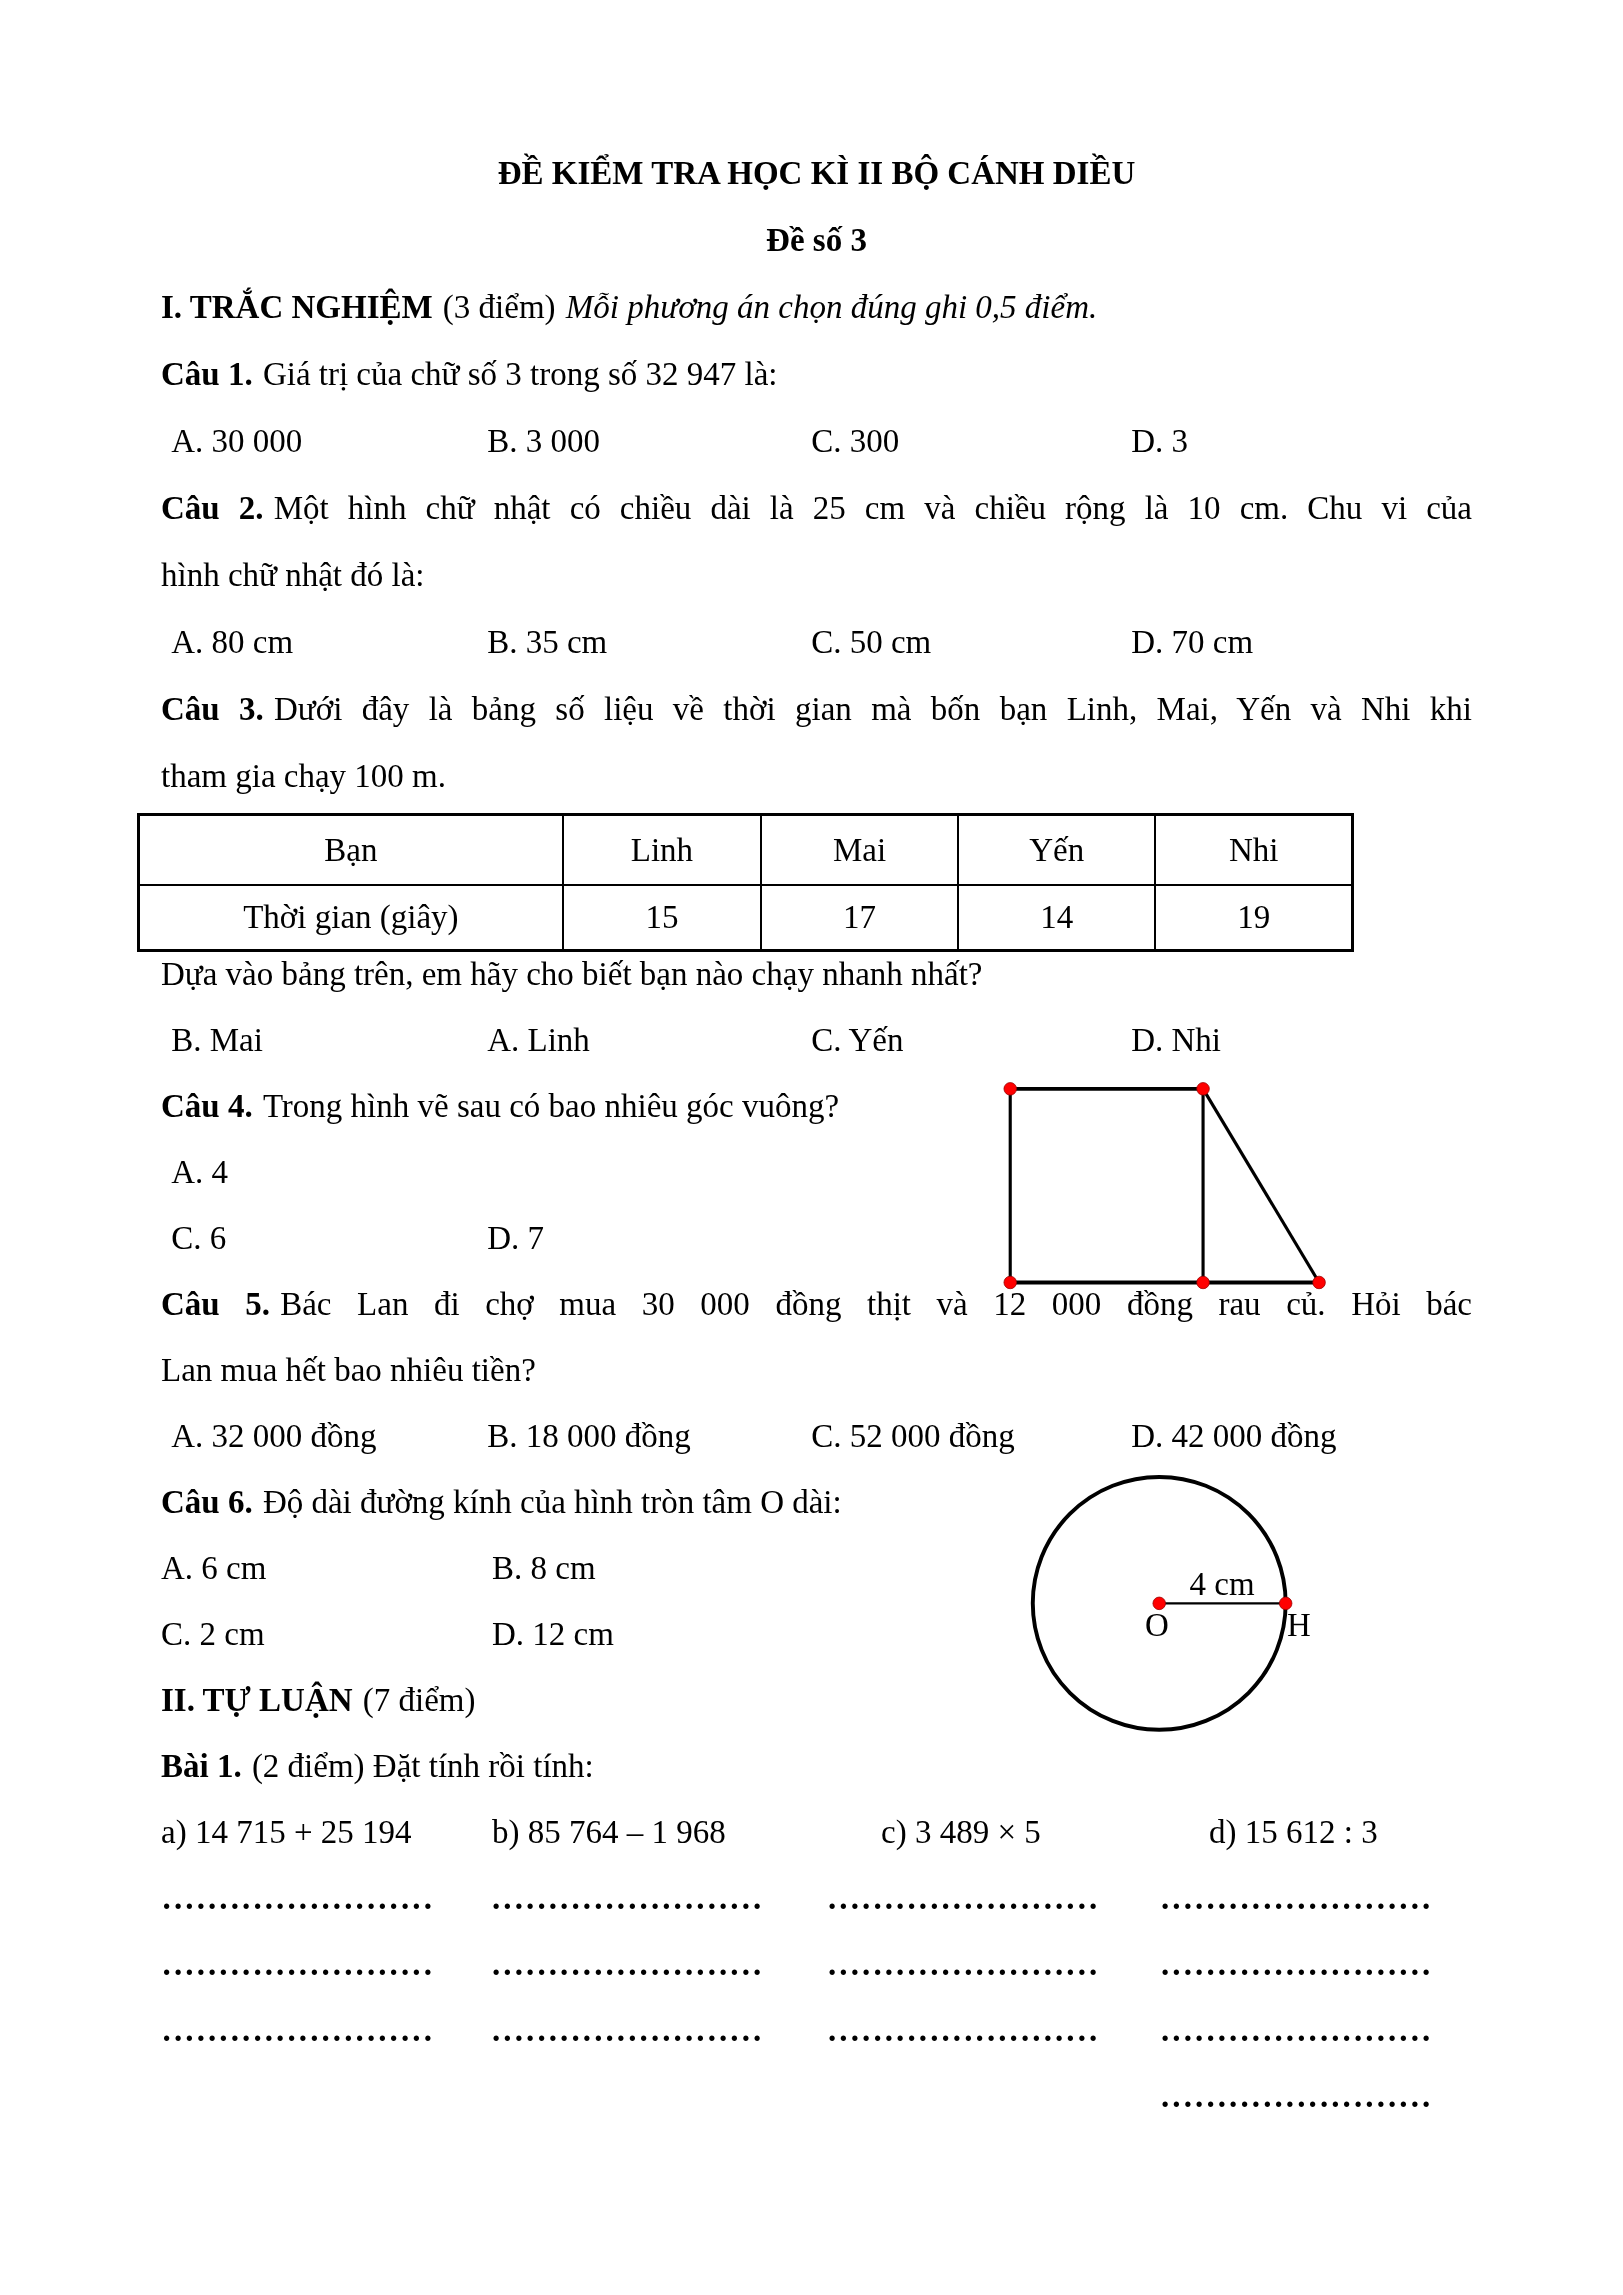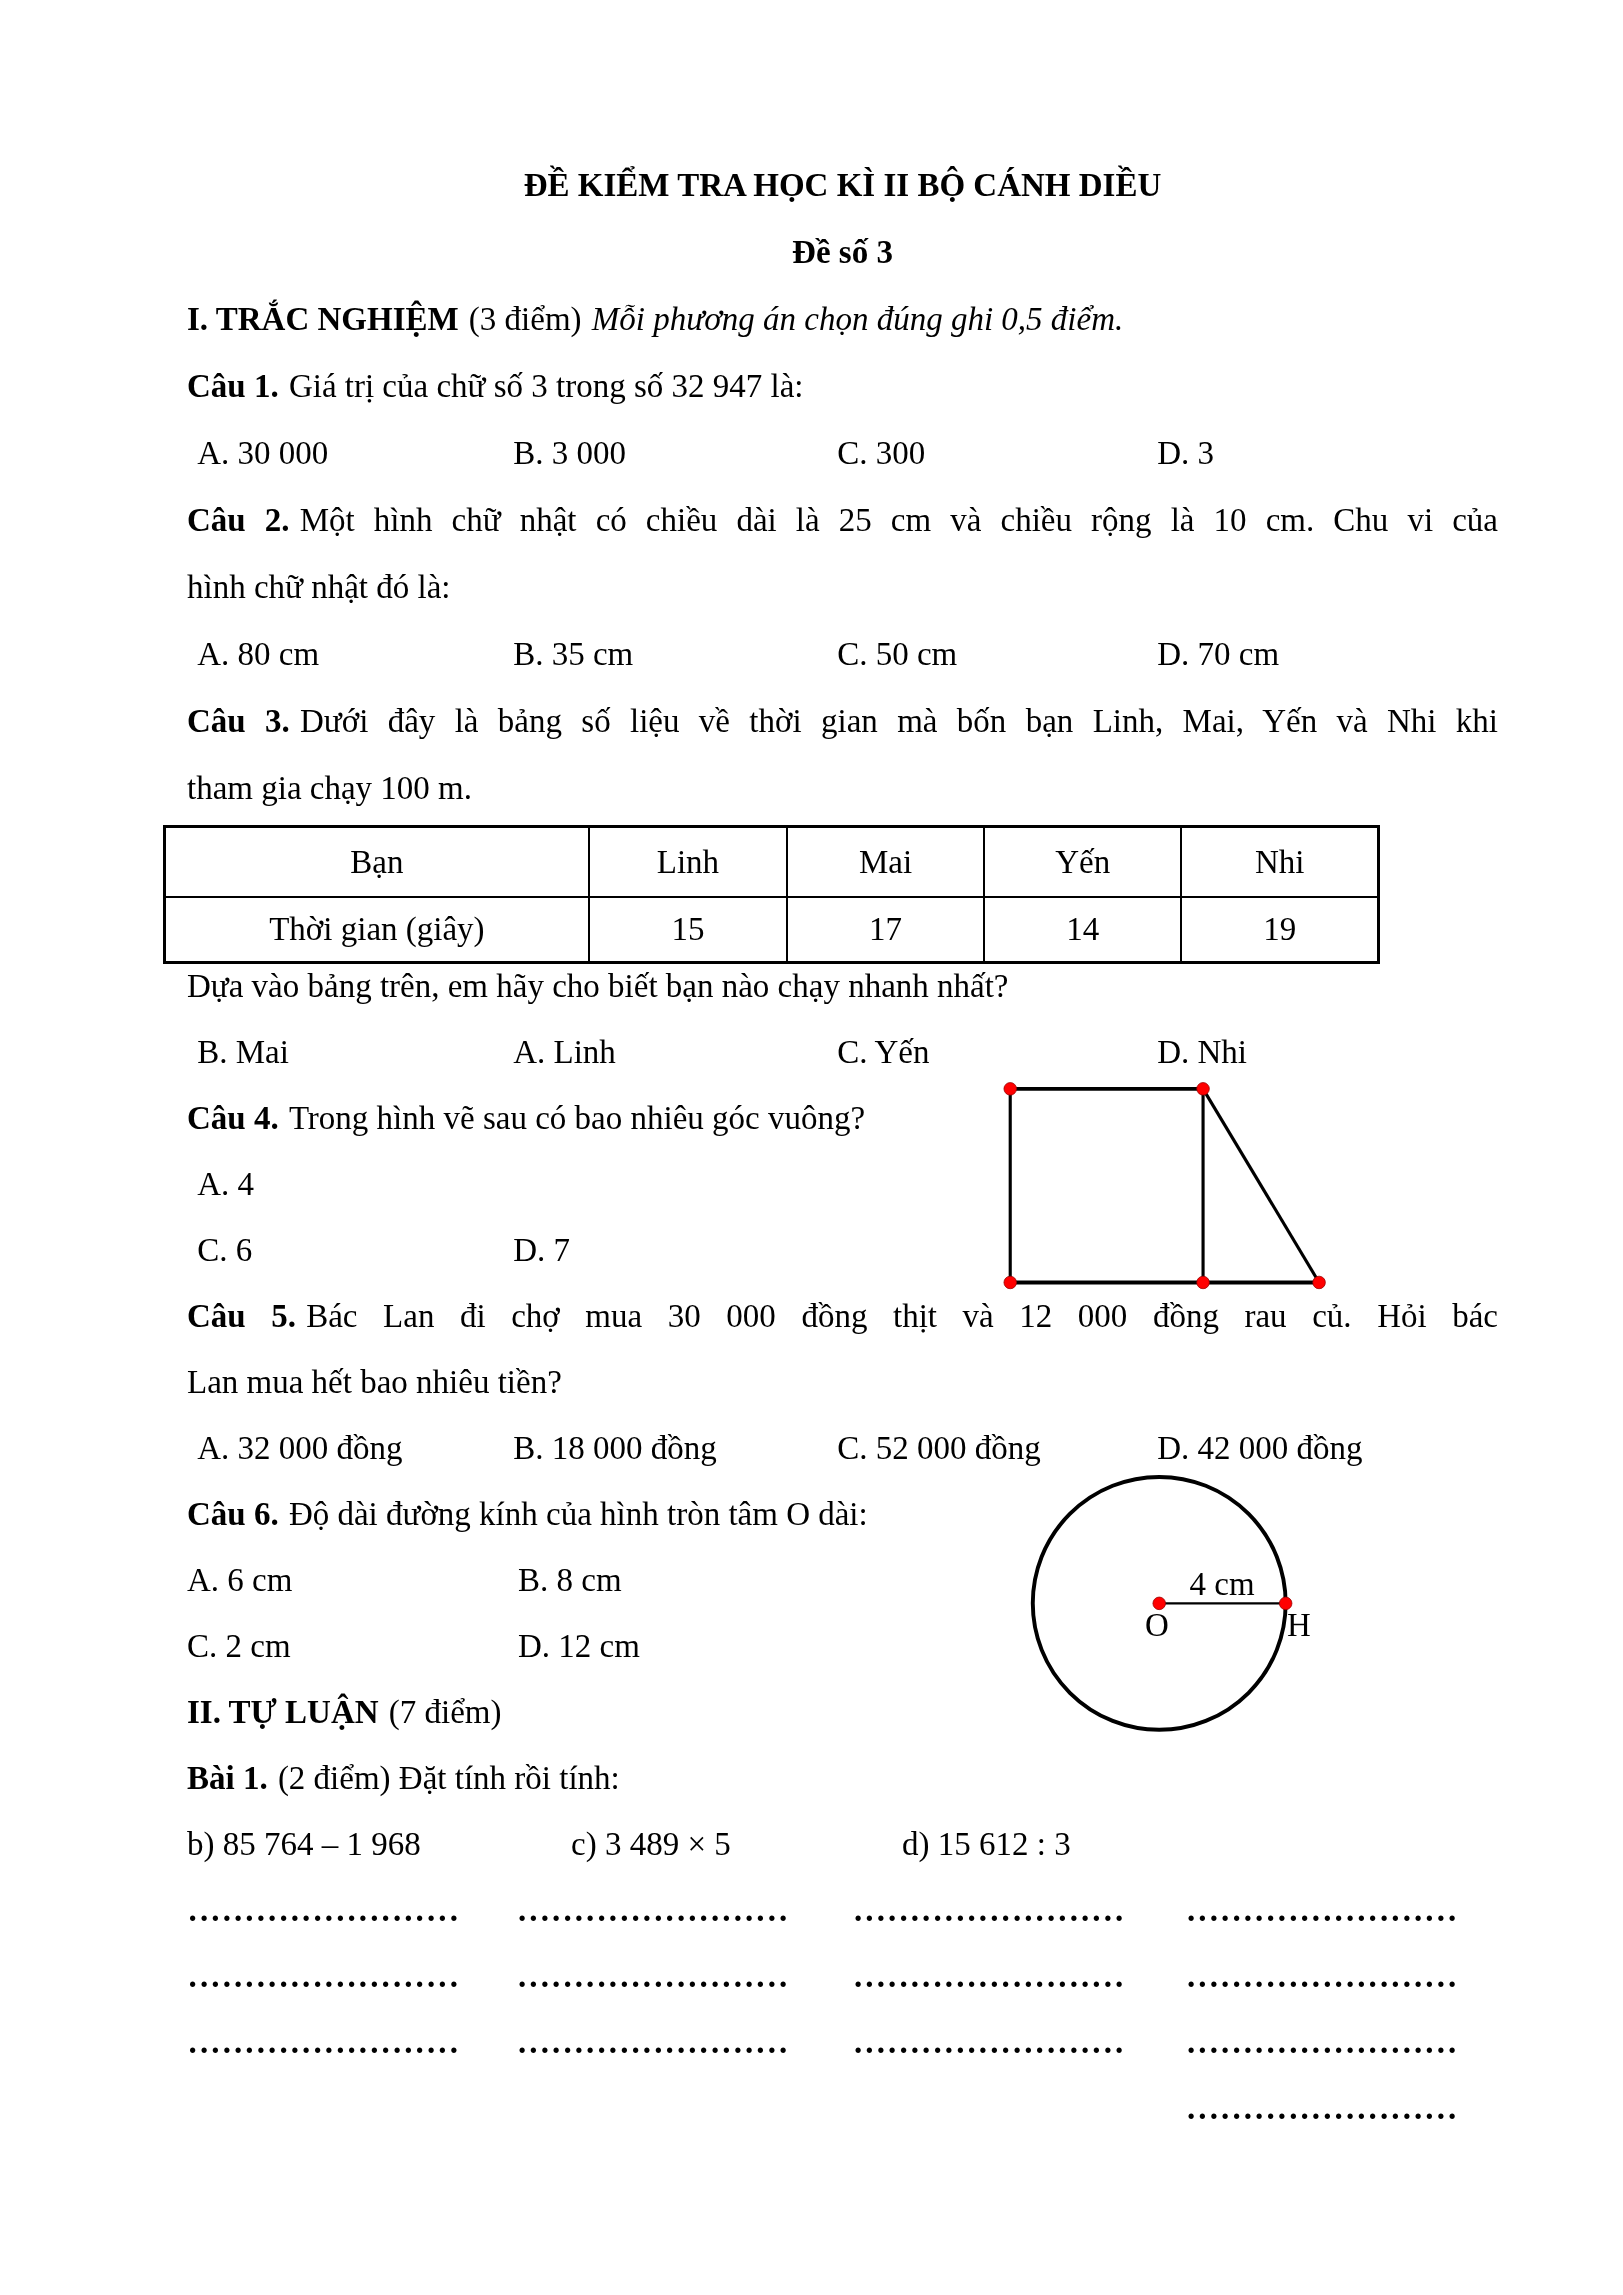--- a/index.html
+++ b/index.html
@@ -2,21 +2,21 @@
 <html style="font-size:12.6px"><head>
 <meta charset="utf-8">
 <style>
   html,body { margin:0; padding:0; background:#888; }
   .page {
     position:relative; width:1623px; height:2295px;
     background:#ffffff; color:#000;
     font-family:"Liberation Serif","DejaVu Serif",serif;
     font-size:33px; overflow:hidden;
   }
-  .content { position:absolute; left:161px; top:152px; width:1311px;margin-left:26px; }
+  .content { position:absolute; left:161px; top:140px; width:1311px; }
   .line  { line-height:67px; }
   .part2 .line { line-height:66px; }
   .center { text-align:center; }
   .bold { font-weight:bold; }
   .italic { font-style:italic; }
   .sp { margin-right:10.2px; }
   .jline { display:block; text-align:justify; text-align-last:justify; line-height:67px; }
   .part2 .jline { line-height:66px; }
   .nline { display:block; line-height:67px; }
   .part2 .nline { line-height:66px; }
@@ -158,20 +158,21 @@
       <div class="opts2">
         <span>C. 2 cm</span>
         <span>D. 12 cm</span>
       </div>
 
       <div class="line"><span class="bold sp">II. TỰ LUẬN</span><span>(7 điểm)</span></div>
 
       <div class="line"><span class="bold sp">Bài 1.</span><span>(2 điểm) Đặt tính rồi tính:</span></div>
 
       <div class="exg">
+        <span>a) 14 715 + 25 194</span>
         <span>b) 85 764 – 1 968</span>
         <span class="pad-c">c) 3 489 × 5</span>
         <span class="pad-d">d) 15 612 : 3</span>
       </div>
 
       <div class="exg">
         <span class="dots dcell-a">........................</span>
         <span class="dots">........................</span>
         <span class="dots">........................</span>
         <span class="dots">........................</span>

